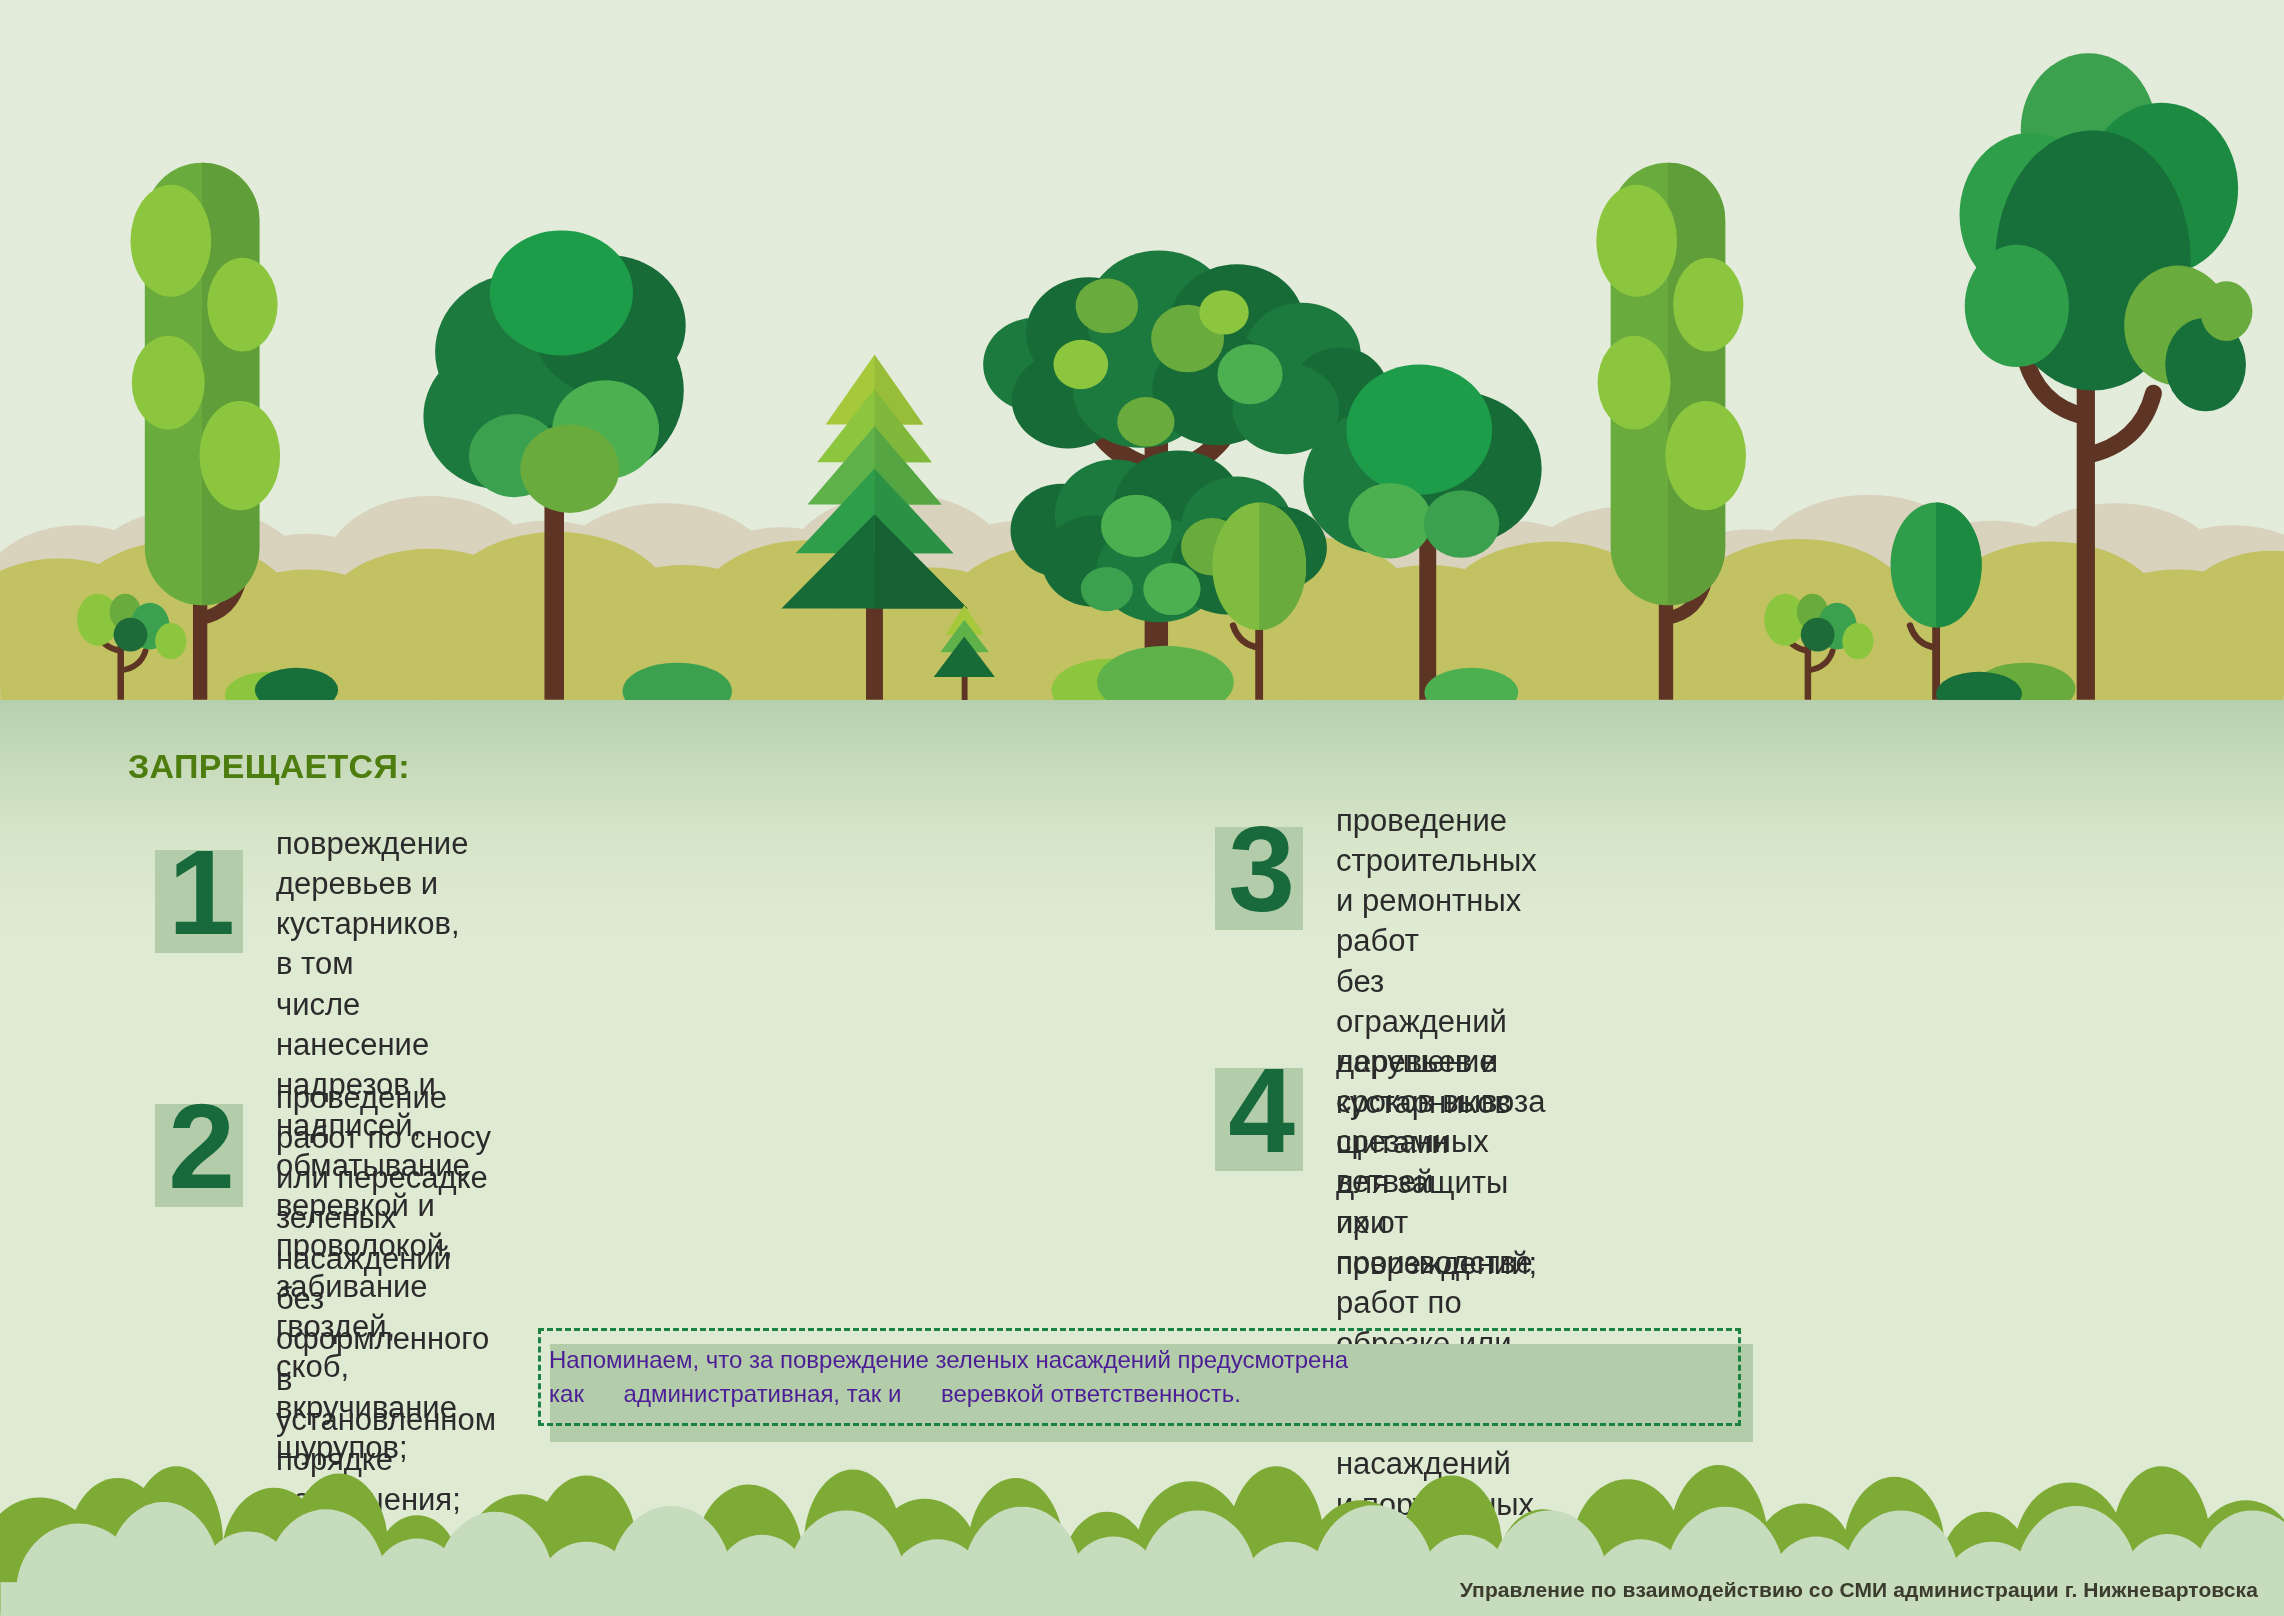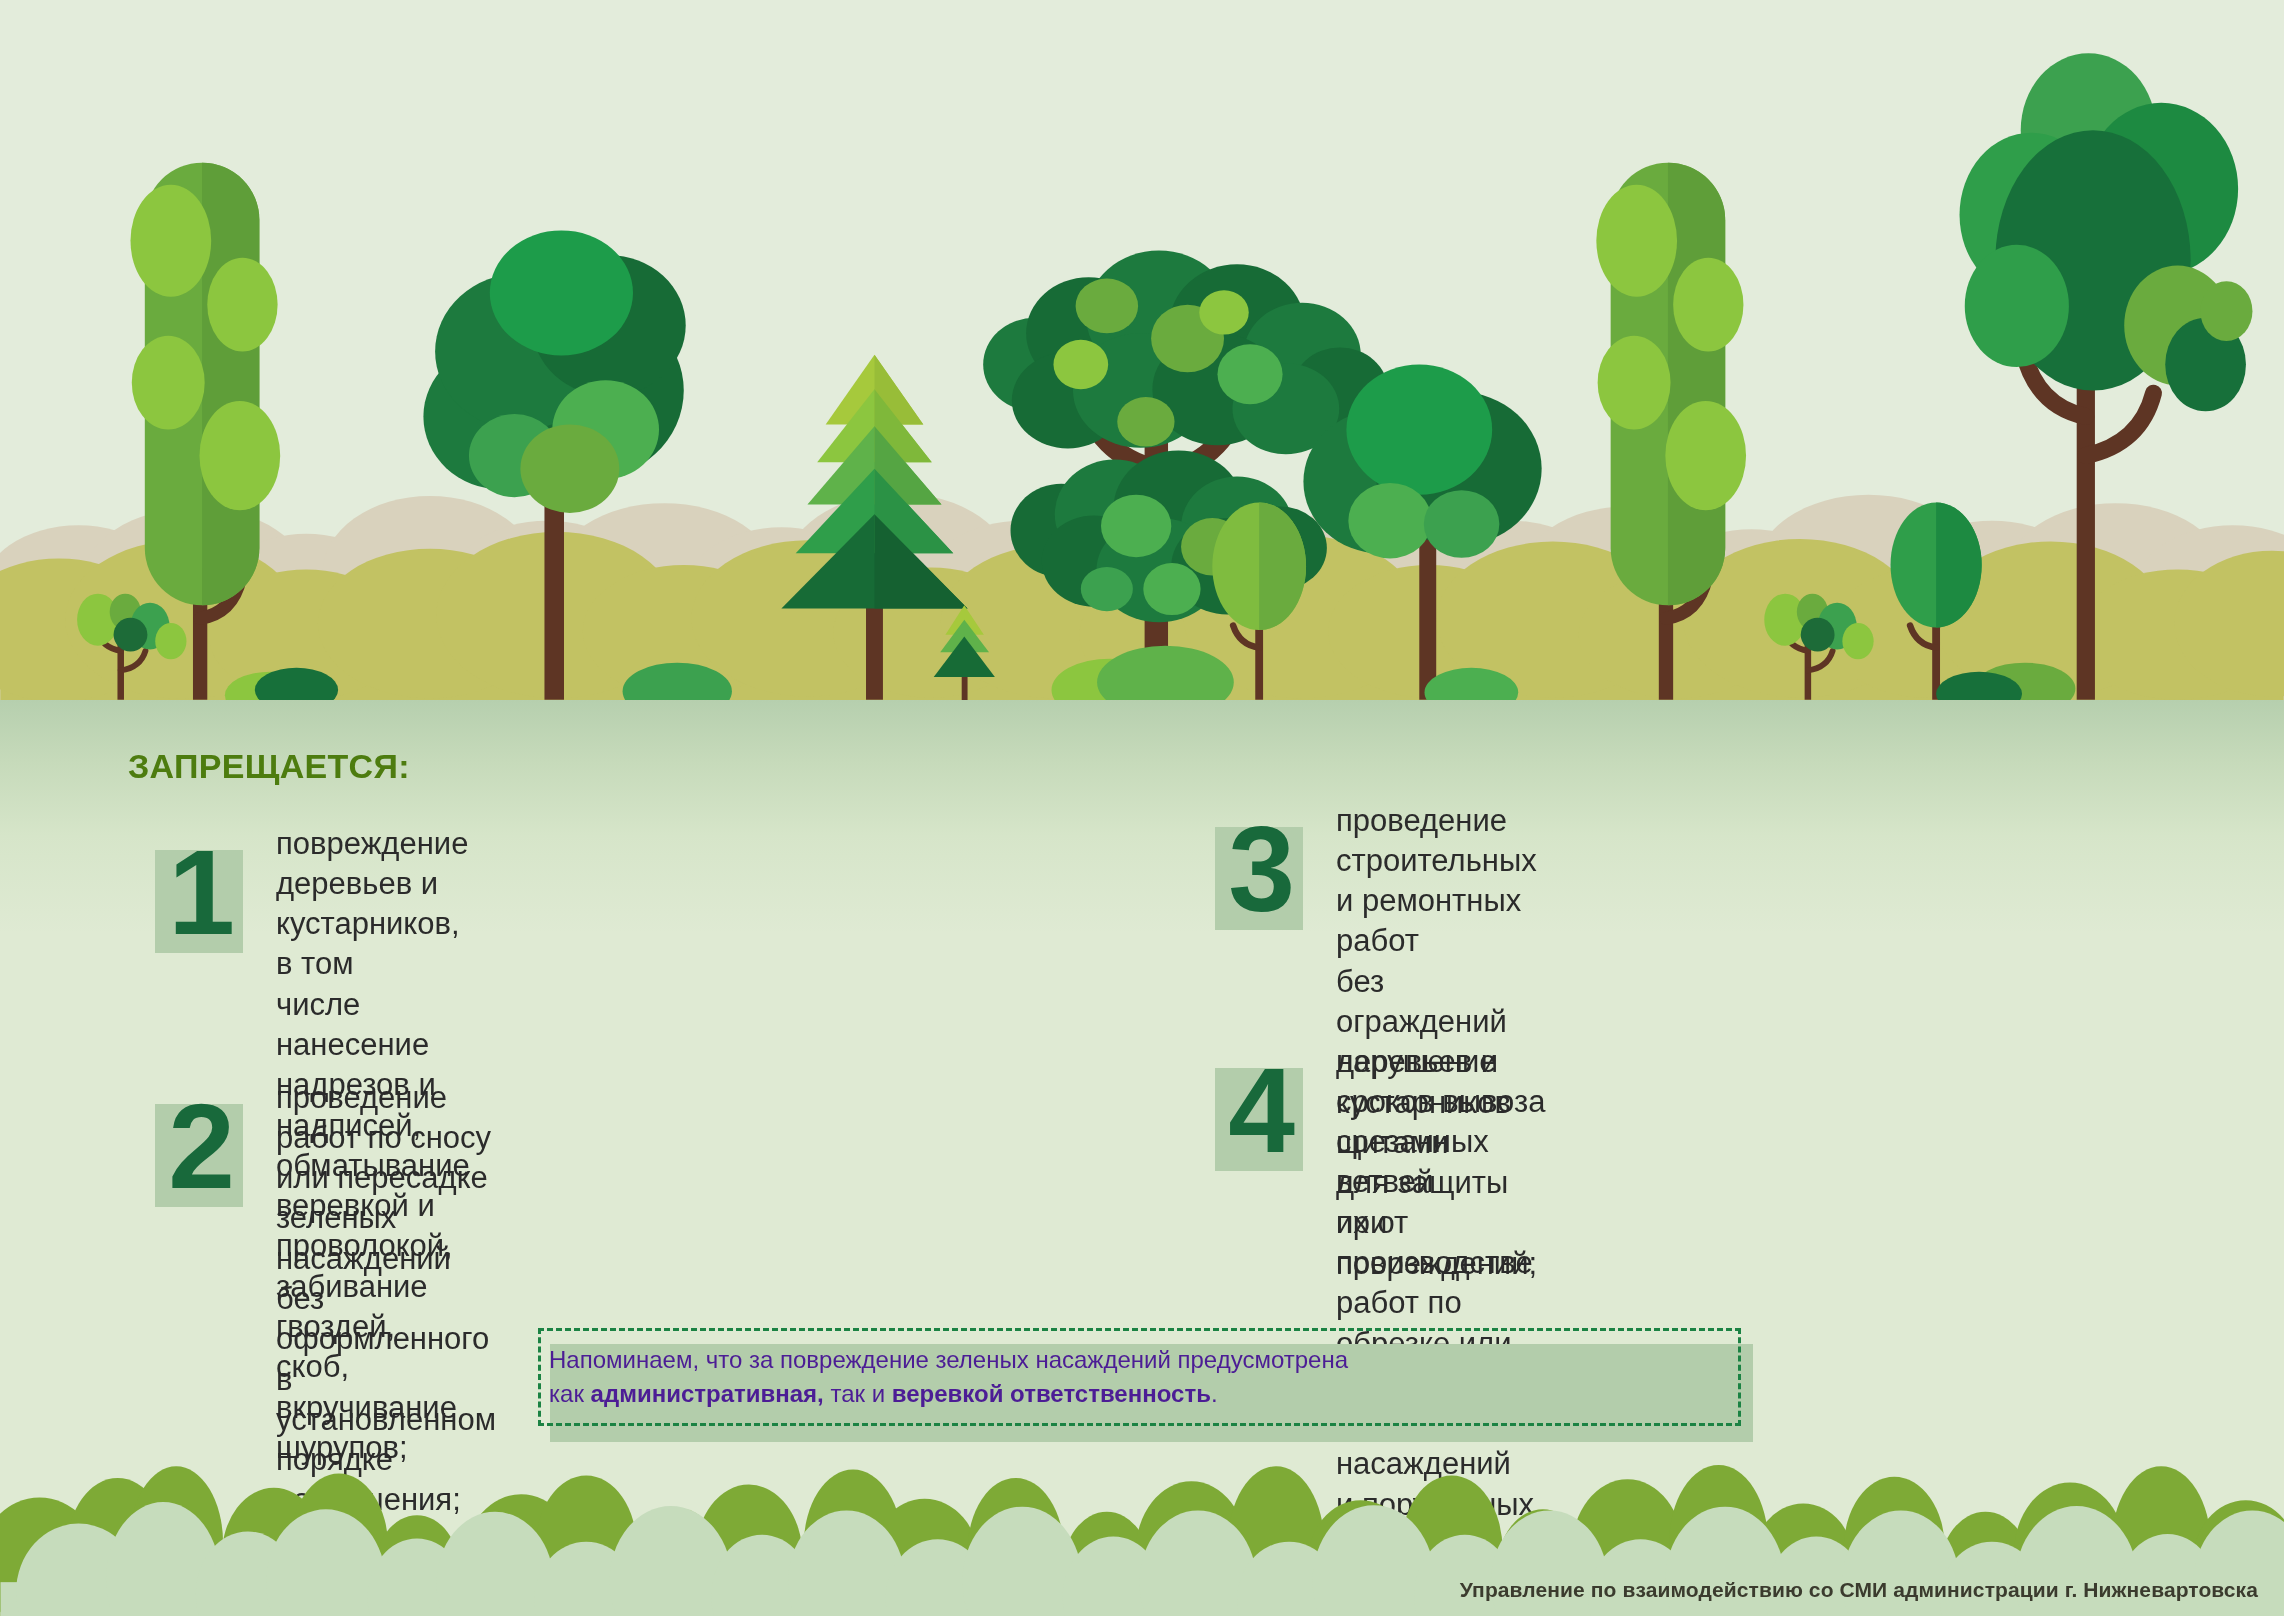--- a/index.html
+++ b/index.html
@@ -65,21 +65,21 @@
 
   
   .notice{position:absolute;left:538px;top:1328px;width:1203px;height:98px;}
   .notice-fill{position:absolute;left:11.7px;top:16.3px;width:1203px;height:98px;background:#b3cdab;}
   .notice-dash{position:absolute;left:0;top:0;width:1203px;height:98px;border:3.3px dashed #1b8243;box-sizing:border-box;}
   .notice-text{
     position:absolute;left:11px;top:0;width:1203px;height:98px;
     display:flex;flex-direction:column;align-items:flex-start;justify-content:center;
     font-size:24px;line-height:1.42;color:#4c1d95;text-align:center;
   }
-  .notice-text b{font-weight:bold;}
+  .notice-text b{font-weight:normal;margin-left:33px;}
 
   
   .footer-bushes{position:absolute;left:0;top:1452px;width:2284px;height:164px;}
   .footer-text{
     position:absolute;right:26px;bottom:14.3px;
     font-size:21px;font-weight:bold;color:#3b3b2e;letter-spacing:0.1px;
     white-space:nowrap;
   }
 </style>
 </head>

